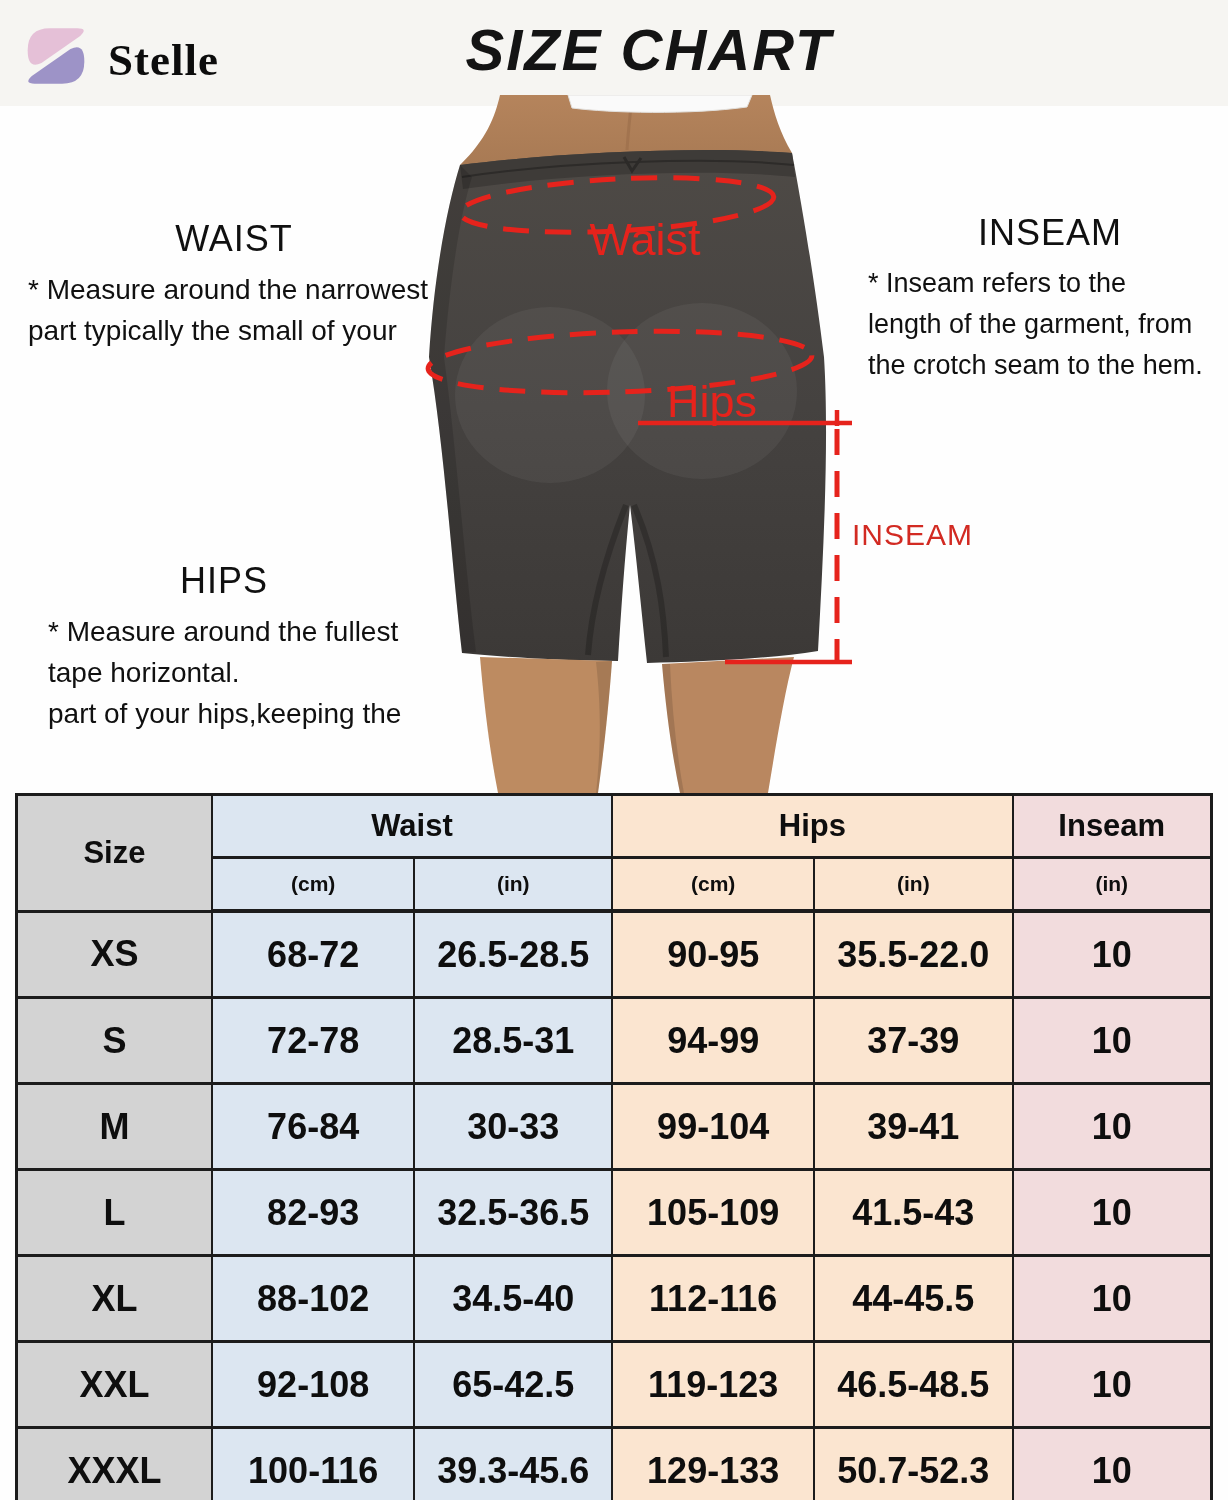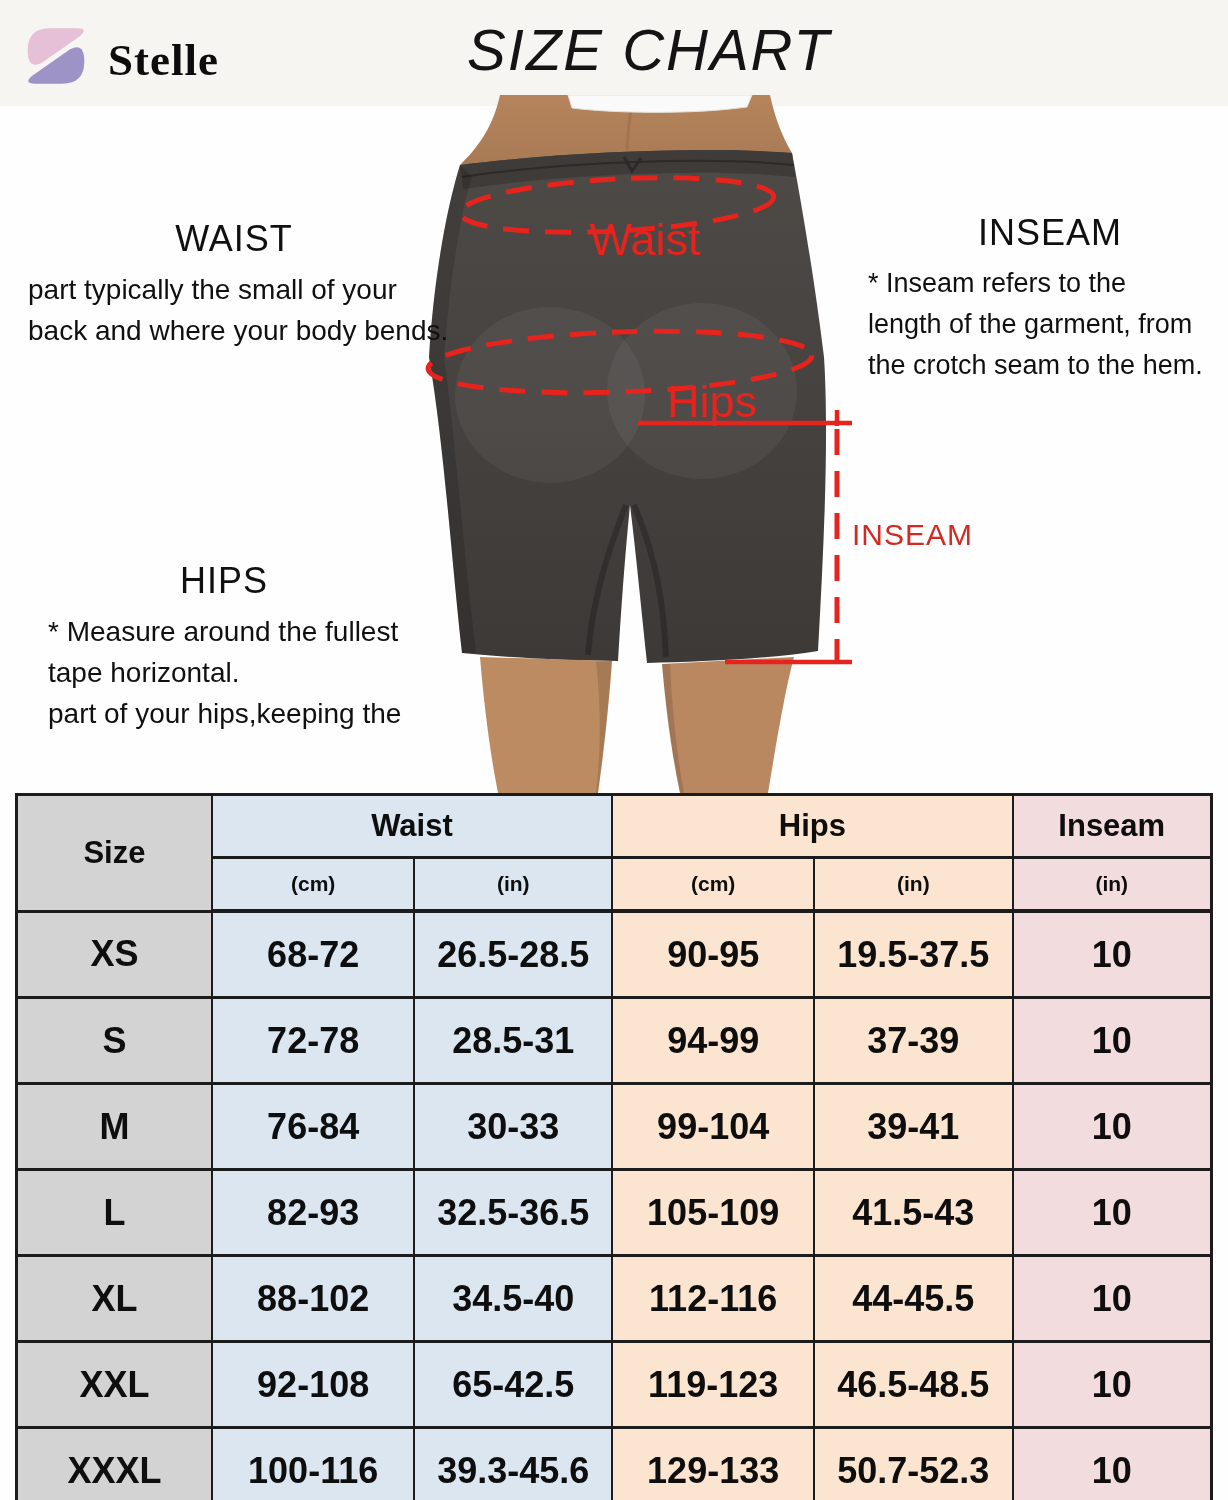--- a/index.html
+++ b/index.html
@@ -11,21 +11,21 @@
   }
   .header-band { position:absolute; left:0; top:0; right:0; height:106px;
     background:var(--header-band-bg,#f6f5f2); }
   .logo-icon { position:absolute; left:18px; top:16px; width:76px; height:80px; }
   .logo-pink  { fill:var(--logo-pink,#e5c0d7); }
   .logo-purple{ fill:var(--logo-purple,#9d93c7); }
   .brand-name { position:absolute; left:108px; top:34px;
     font-family:"Liberation Serif",serif; font-weight:bold; font-size:45px;
     letter-spacing:1px; color:#0c0c0c; }
   .page-title { position:absolute; left:70px; right:0; top:16px; margin:0;
-    text-align:center; font-size:58px; font-style:italic; font-weight:normal;
+    text-align:center; font-size:58px; font-style:italic; font-weight:bold;
     letter-spacing:2px; color:#141414; }
 
   .figure { position:absolute; left:400px; top:95px; width:600px; height:698px; z-index:1; }
   .figure .ann { stroke:var(--annotation-red,#e6231c); fill:none; }
   .figure .ann-dash { stroke-dasharray:26 16; stroke-width:5; }
   .figure .ann-solid { stroke-width:4.5; }
   .figure text { font-family:"Liberation Sans",sans-serif; }
   .figure .ann-label { fill:var(--annotation-red,#e6231c); font-size:45px; }
   .figure .inseam-label { fill:var(--inseam-text-red,#d22a22); font-size:30px; letter-spacing:1px; }
 
@@ -119,22 +119,22 @@
 
     <line class="ann ann-solid" x1="238" y1="328" x2="452" y2="328"></line>
     <line class="ann ann-solid" x1="437" y1="315" x2="437" y2="331"></line>
     <line class="ann ann-dash" x1="437" y1="334" x2="437" y2="565" stroke-dasharray="24 15" stroke-width="5.5"></line>
     <line class="ann ann-solid" x1="325" y1="567" x2="452" y2="567"></line>
     <text class="inseam-label" x="452" y="450" text-anchor="start">INSEAM</text>
   </svg>
 
   <div class="note waist-note">
     <div class="note-heading">WAIST</div>
+    <div class="note-line">* Measure around the narrowest</div>
     <div class="note-line">part typically the small of your</div>
-    <div class="note-line">back and where your body bends.</div>
   </div>
 
   <div class="note inseam-note">
     <div class="note-heading">INSEAM</div>
     <div class="note-line">* Inseam refers to the</div>
     <div class="note-line">length of the garment, from</div>
     <div class="note-line">the crotch seam to the hem.</div>
   </div>
 
   <div class="note hips-note">
@@ -167,21 +167,21 @@
         <th class="col-hips">(in)</th>
         <th class="col-inseam">(in)</th>
       </tr>
     </thead>
     <tbody>
         <tr>
           <td class="col-size">XS</td>
           <td class="col-waist">68-72</td>
           <td class="col-waist">26.5-28.5</td>
           <td class="col-hips">90-95</td>
-          <td class="col-hips">19.5-37.5</td>
+          <td class="col-hips">35.5-22.0</td>
           <td class="col-inseam">10</td>
         </tr>
         <tr>
           <td class="col-size">S</td>
           <td class="col-waist">72-78</td>
           <td class="col-waist">28.5-31</td>
           <td class="col-hips">94-99</td>
           <td class="col-hips">37-39</td>
           <td class="col-inseam">10</td>
         </tr>

